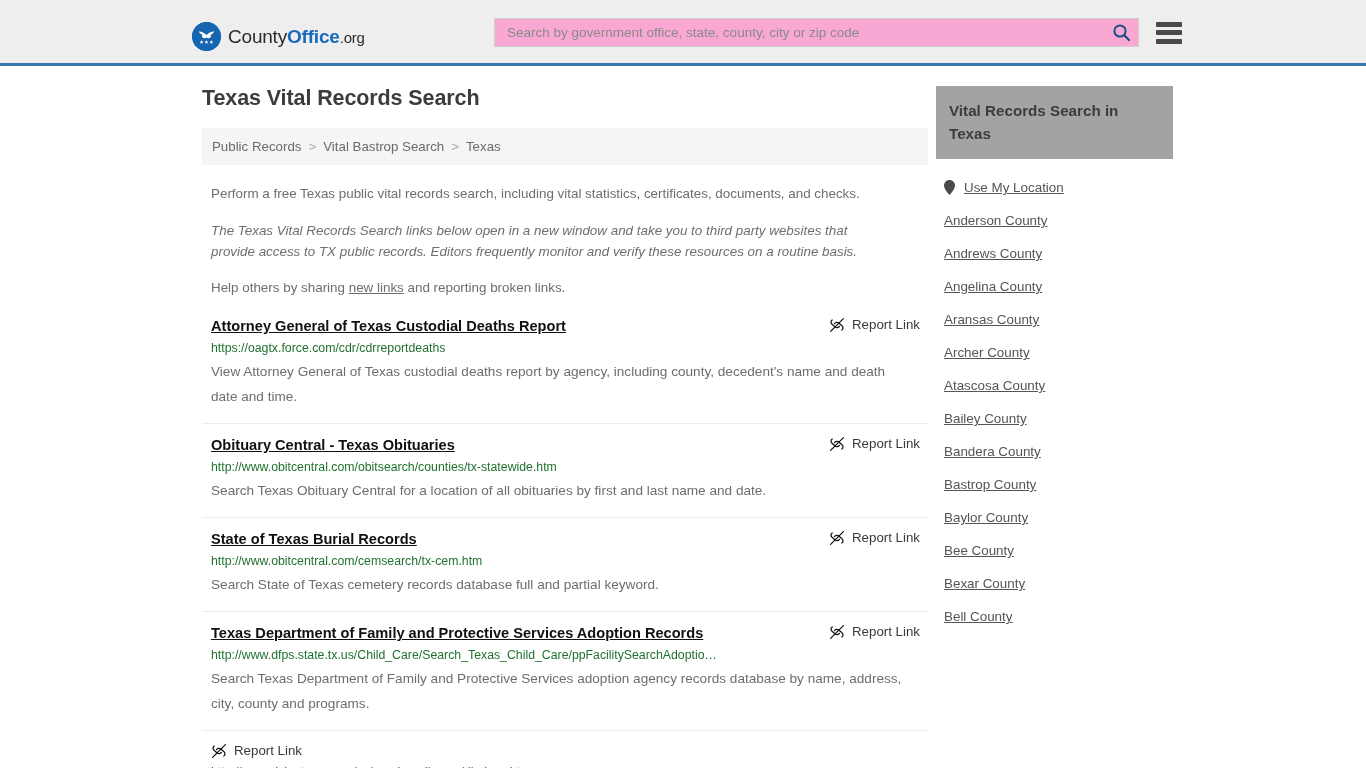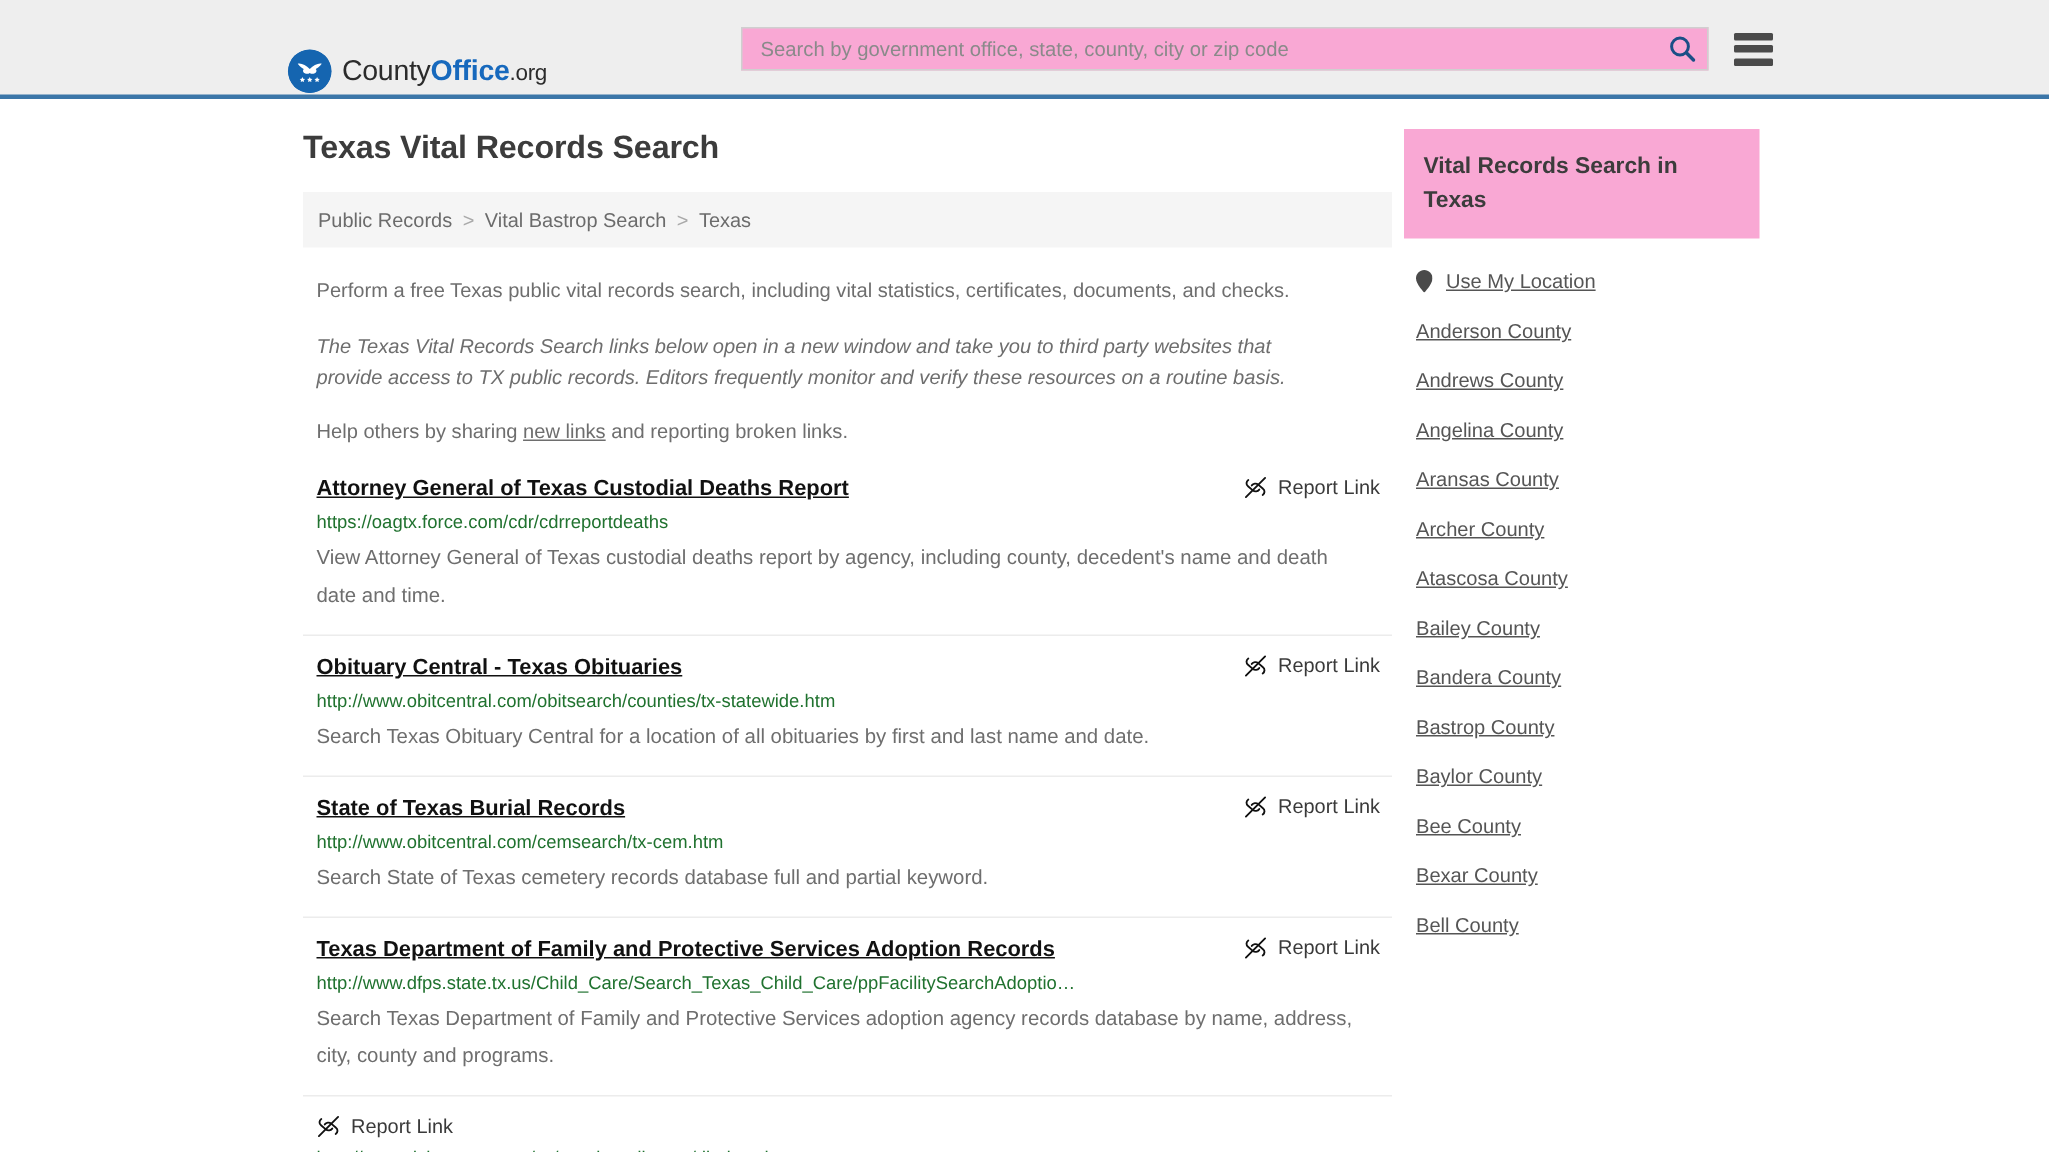--- a/index.html
+++ b/index.html
@@ -20,21 +20,21 @@
     width: 1366px;
     height: 66px;
     background: #eeeeee;
     border-bottom: 3px solid #3b76a8;
     display: flex;
     align-items: center;
   }
   .logo-wrap {
     position: absolute;
     left: 192px;
-    top: 33px;
+    top: 22px;
     display: flex;
     align-items: center;
     gap: 7px;
     text-decoration: none;
   }
   .logo-mark {
     width: 29px;
     height: 29px;
     border-radius: 50%;
     background: #1565b0;
@@ -222,21 +222,21 @@
     font-size: 13.6px;
     color: #6e6e6e;
     line-height: 25px;
     margin-top: 3px;
     padding-left: 9px;
     max-width: 710px;
   }
 
   
   .side-head {
-    background: #f9a8d4;
+    background: #a3a3a3;
     padding: 13px 13px 14px 13px;
     font-size: 15.2px;
     font-weight: 700;
     color: #3c3c3c;
     line-height: 23px;
   }
   .side-list { margin-top: 12px; }
   .side-item {
     display: flex;
     align-items: center;

